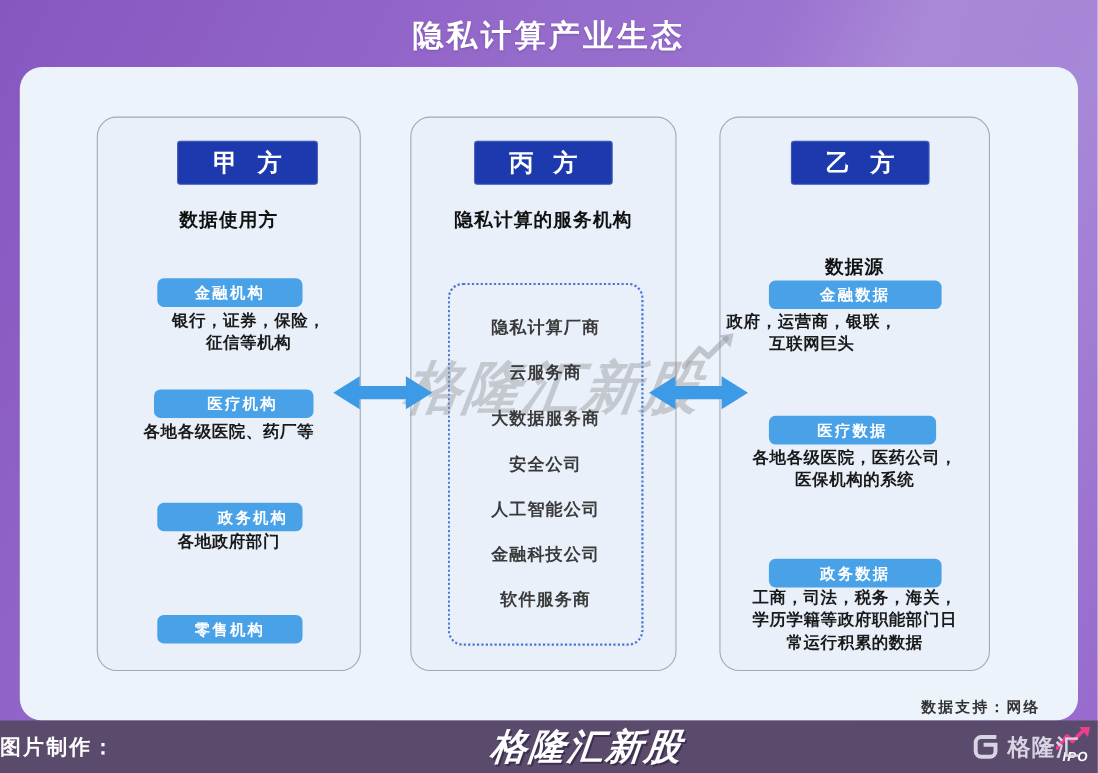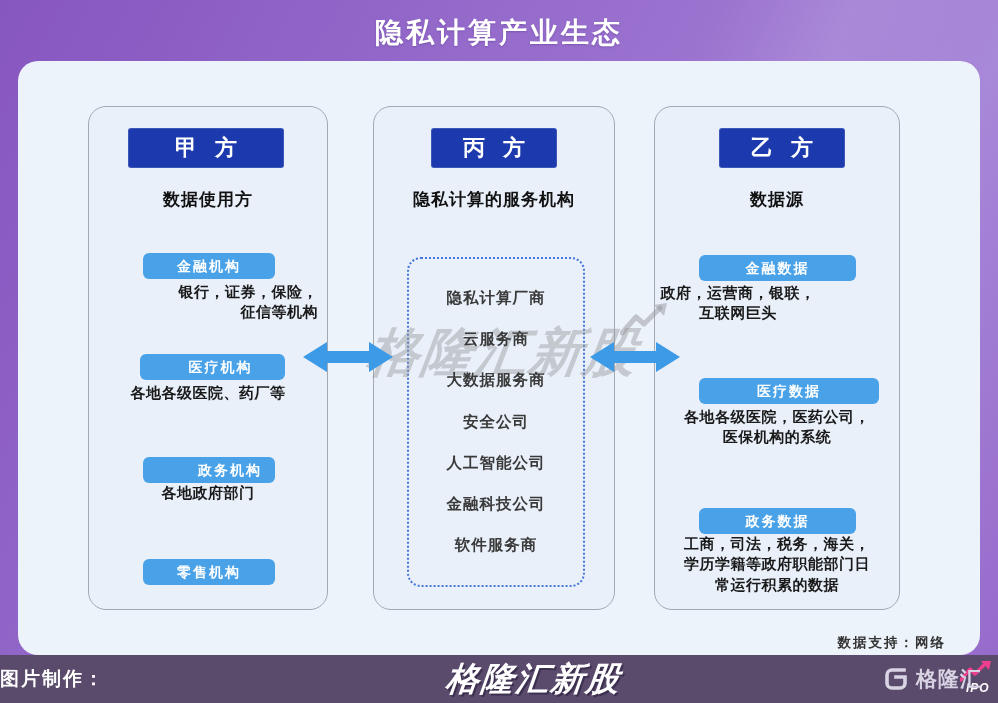--- a/index.html
+++ b/index.html
@@ -127,24 +127,24 @@
 <body>
 
 <div id="root">
   <div class="bg-streak"></div>
 
   <div class="title">隐私计算产业生态</div>
 
   <div class="card"></div>
 
   <div class="panel panel-a"></div>
-  <div class="hdr" style="left:128px; width:156px;">甲 方</div>
+  <div class="hdr" style="left:161px; width:128px;">甲 方</div>
   <div class="subtitle" style="left:88px; width:240px;">数据使用方</div>
   <div class="pill" style="left:143px; top:253px; width:132px;">金融机构</div>
-  <div class="desc" style="left:98px; top:282px; width:220px;text-align:right;">银行，证券，保险，
+  <div class="desc" style="left:116px; top:282px; width:220px;">银行，证券，保险，
 征信等机构</div>
   <div class="pill" style="left:140px; top:354px; width:145px;padding-left:16px;">医疗机构</div>
   <div class="desc" style="left:93px; top:383px; width:230px;">各地各级医院、药厂等</div>
   <div class="pill" style="left:143px; top:457px; width:132px;padding-left:42px;">政务机构</div>
   <div class="desc" style="left:98px; top:483px; width:220px;">各地政府部门</div>
   <div class="pill" style="left:143px; top:559px; width:132px;">零售机构</div>
 
   <div class="panel panel-c"></div>
   <div class="hdr" style="left:431px; width:126px;">丙 方</div>
   <div class="subtitle" style="left:373px; width:242px;">隐私计算的服务机构</div>
@@ -154,25 +154,25 @@
     <div class="svc-item">云服务商</div>
     <div class="svc-item">大数据服务商</div>
     <div class="svc-item">安全公司</div>
     <div class="svc-item">人工智能公司</div>
     <div class="svc-item">金融科技公司</div>
     <div class="svc-item">软件服务商</div>
   </div>
 
   <div class="panel panel-b"></div>
   <div class="hdr" style="left:719px; width:126px;">乙 方</div>
-  <div class="subtitle" style="left:654px; width:246px;">数据源</div>
+  <div class="subtitle" style="left:654px; width:246px;margin-top:43px;">数据源</div>
   <div class="pill" style="left:699px; top:255px; width:157px;">金融数据</div>
   <div class="desc" style="left:618px; top:283px; width:240px;">政府，运营商，银联，
 互联网巨头</div>
-  <div class="pill" style="left:699px; top:378px; width:180px;">医疗数据</div>
+  <div class="pill" style="left:699px; top:378px; width:152px;">医疗数据</div>
   <div class="desc" style="left:652px; top:407px; width:250px;">各地各级医院，医药公司，
 医保机构的系统</div>
   <div class="pill" style="left:699px; top:508px; width:157px;">政务数据</div>
   <div class="desc" style="left:650px; top:534px; width:254px;">工商，司法，税务，海关，
 学历学籍等政府职能部门日
 常运行积累的数据</div>
 
   <div class="watermark">格隆汇新股</div>
   <svg class="wm-arrow" width="48" height="34" viewBox="0 0 48 34">
     <polyline points="2,30 16,14 24,21 40,5" fill="none" stroke="rgba(150,150,156,0.5)" stroke-width="5" stroke-linecap="round" stroke-linejoin="round"></polyline>

